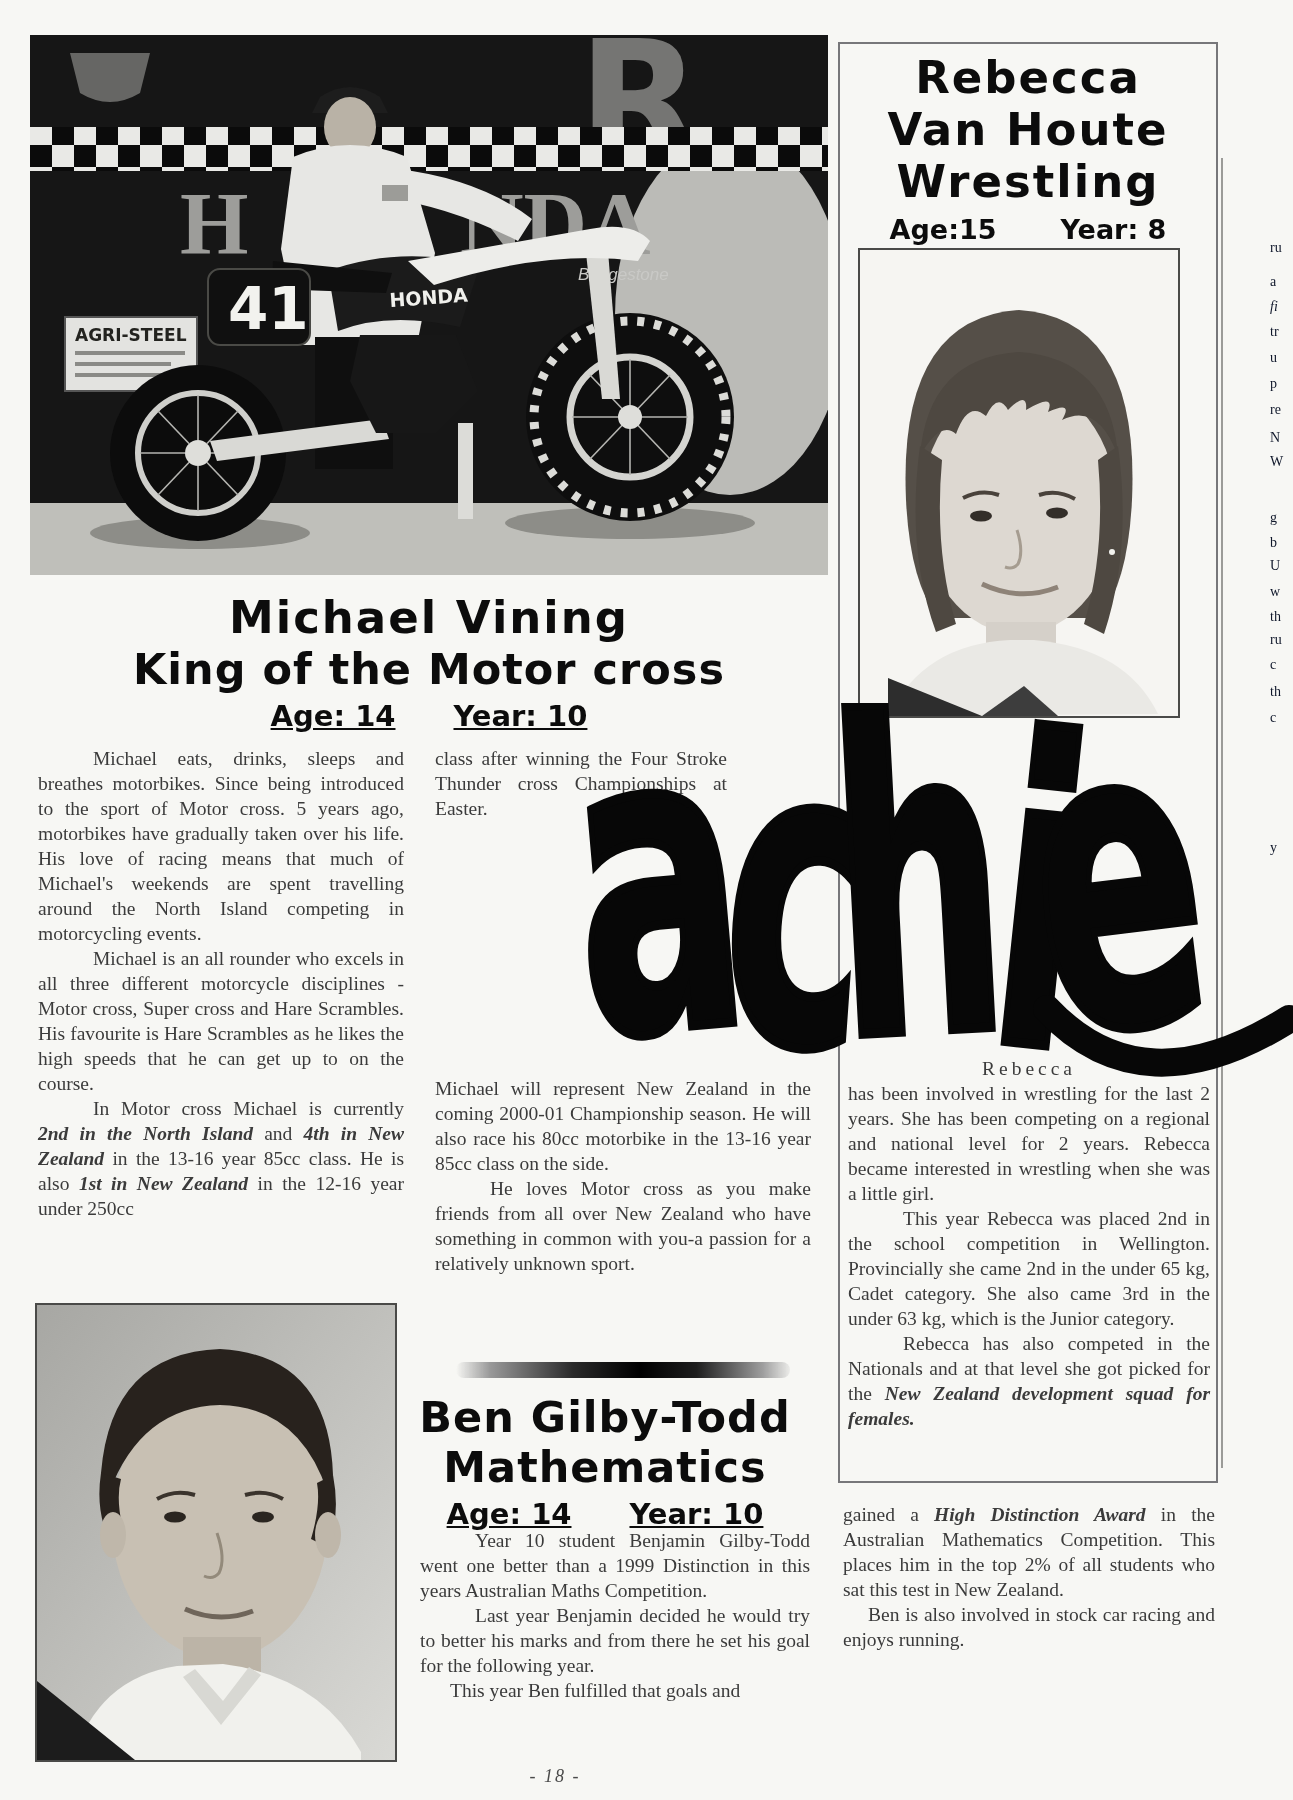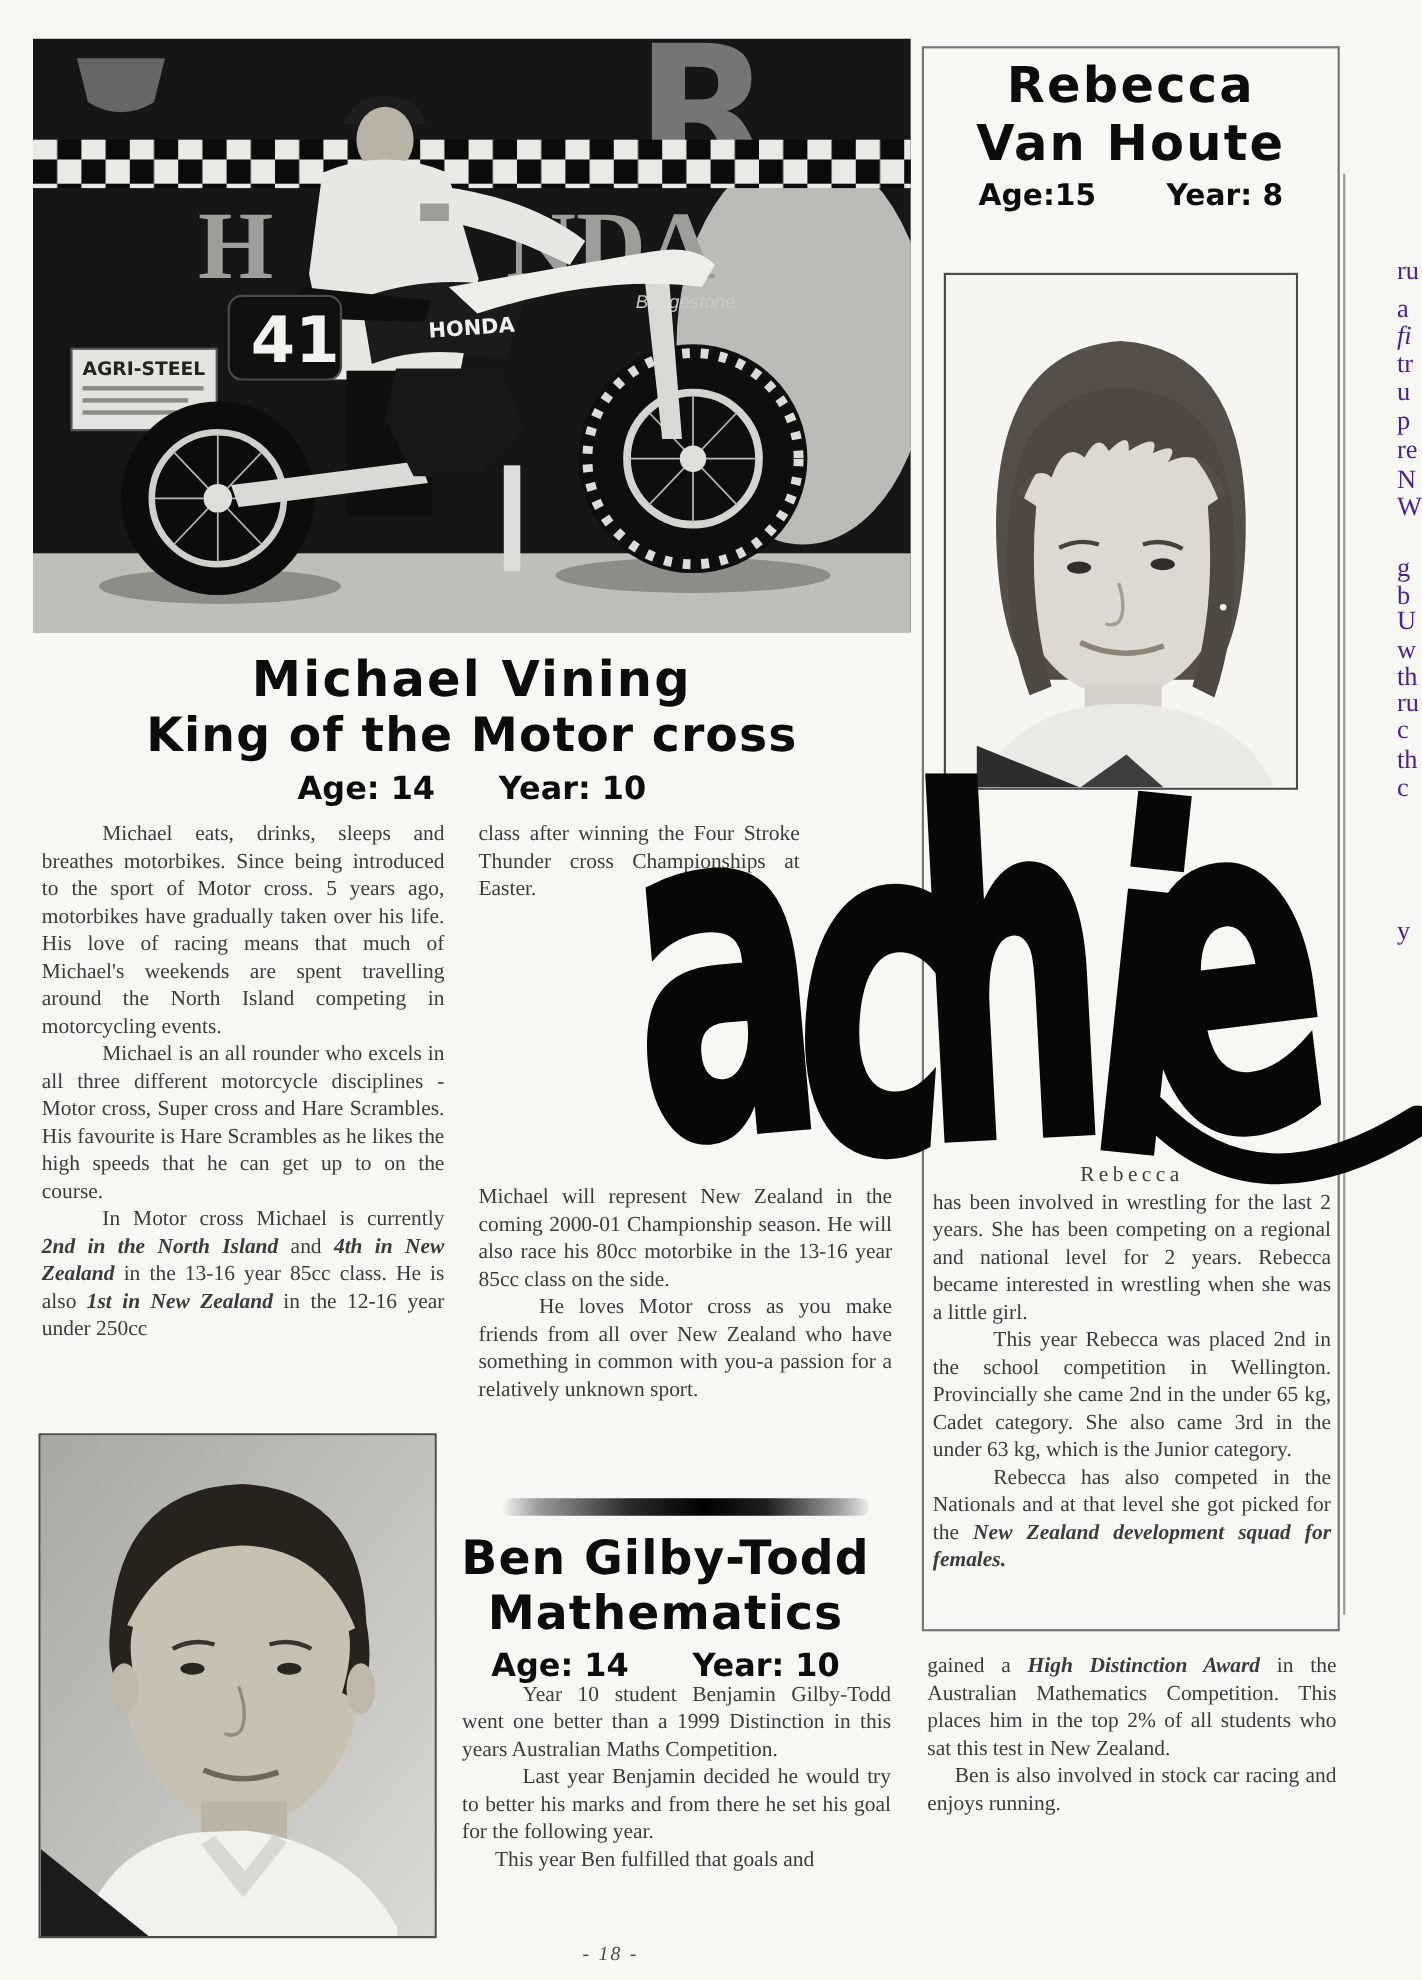--- a/index.html
+++ b/index.html
@@ -7,28 +7,28 @@
         font-family:"Liberation Serif",serif;color:#3b3b3b;}
   .abs{position:absolute;}
   .col p{margin:0;text-align:justify;line-height:25px;font-size:19.5px;}
   .p-center{text-align:center !important;letter-spacing:4px;}
   .sg-b{font-weight:bold}
   .sg-i{font-style:italic}
   .sg-u{text-decoration:underline}
   .h-sans{font-family:"DejaVu Sans",sans-serif;font-weight:bold;color:#0c0c0c;text-align:center;}
   .h-big{font-size:45px;line-height:52px;letter-spacing:2px;}
   .h-med{font-size:43px;line-height:50px;letter-spacing:1px;}
-  .age-row{display:flex;justify-content:center;gap:58px;font-size:29px;line-height:34px;margin-top:5px;}
+  .age-row{display:flex;justify-content:center;gap:58px;font-size:29px;line-height:34px;margin-top:5px;text-decoration:underline;}
   .age-row-sm{display:flex;justify-content:center;gap:64px;font-size:27px;line-height:32px;margin-top:6px;}
   .photo-frame{border:2px solid #4a4a48;background:#fff;box-sizing:border-box;}
   .rebecca-box{border:2px solid #77777a;box-sizing:border-box;background:transparent;}
   .divider-bar{height:16px;border-radius:8px;filter:blur(0.6px);
       background:linear-gradient(90deg,rgba(180,180,180,0) 0%,#9a9a9a 10%,#2a2a2a 35%,#000 55%,#1e1e1e 72%,#9f9f9f 92%,rgba(170,170,170,0.15) 100%);}
   .page-line{width:2px;background:#9b9b98;}
-  .edge-frag{position:absolute;left:0;font-size:24px;color:#4c1d95;line-height:19px;}
+  .edge-frag{position:absolute;left:0;font-size:14px;color:#0f172a;line-height:19px;}
   .page-num{font-size:18px;font-style:italic;text-align:center;color:#4a4a4a;letter-spacing:2px;}
   svg text{user-select:none;}
 </style>
 </head>
 <body>
 
 <div class="page">
 
   <div class="abs" style="left:30px;top:35px;width:798px;height:540px;">
     <svg viewBox="0 0 798 540" width="798" height="540" preserveAspectRatio="none">
@@ -169,20 +169,21 @@
       <path d="M146 372 l38 48 40 -50 -12 -8 -26 34 -28 -32 z" fill="#d8d8d3"></path>
       <path d="M0 376 L98 455 H0 Z" fill="#1c1c1c"></path>
     </svg>
   </div>
 
   <div class="abs rebecca-box" style="left:838px;top:42px;width:380px;height:1441px;"></div>
 
   <div class="abs h-sans" style="left:838px;top:52px;width:380px;z-index:6;">
     <div class="h-big">Rebecca</div>
     <div class="h-big">Van Houte</div>
+    <div class="h-big">Wrestling</div>
     <div class="age-row-sm">
       <span>Age:15</span>
       <span>Year: 8</span>
     </div>
   </div>
 
   <div class="abs photo-frame" style="left:858px;top:248px;width:322px;height:470px;z-index:4;">
     <svg viewBox="0 0 318 466" width="318" height="466" preserveAspectRatio="none">
       <rect width="318" height="466" fill="#f6f5f2"></rect>
       <path d="M46 250 Q38 68 159 60 Q280 68 272 250 Q268 332 240 368 L78 368 Q50 332 46 250 Z" fill="#554f48"></path>

